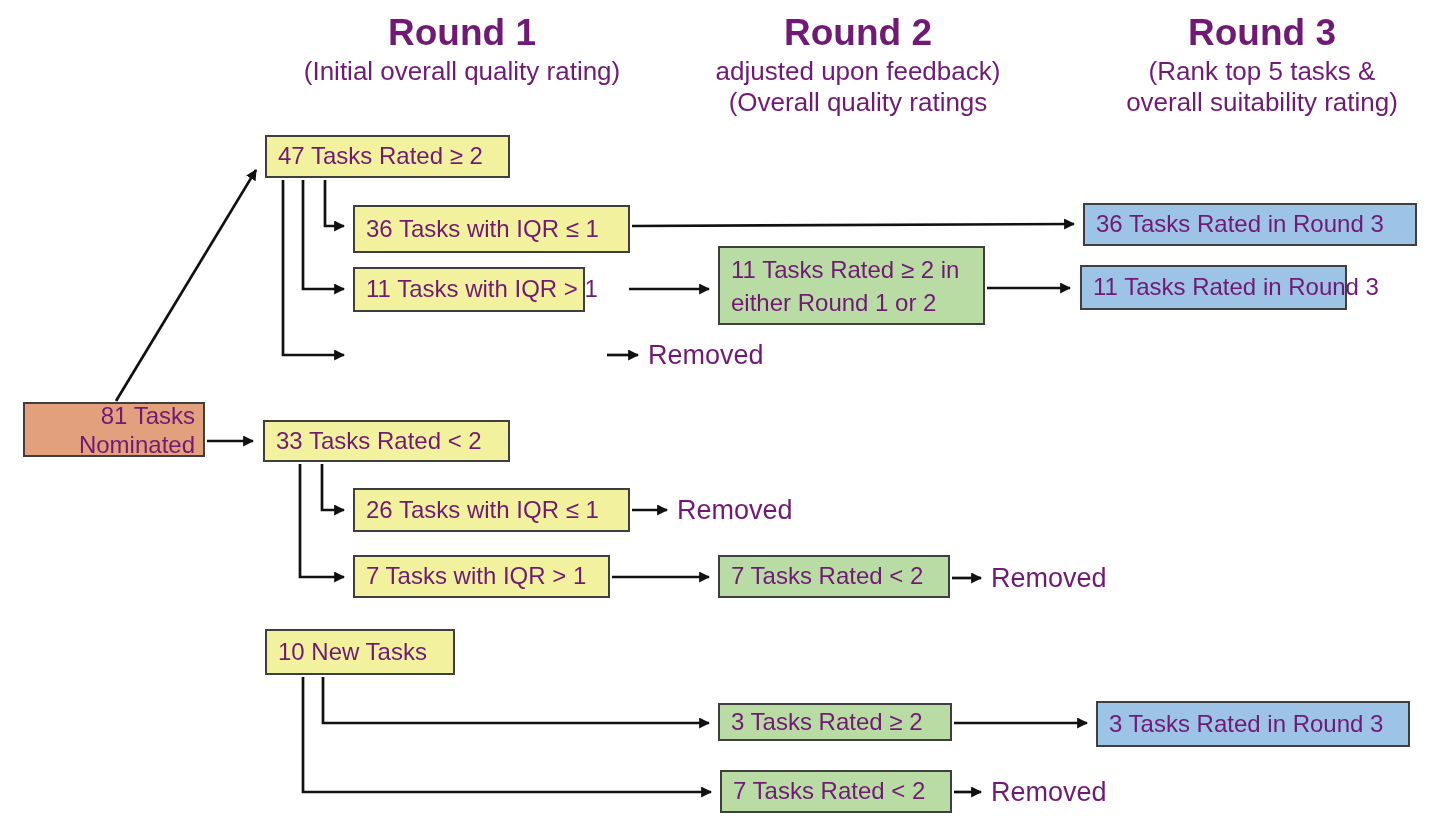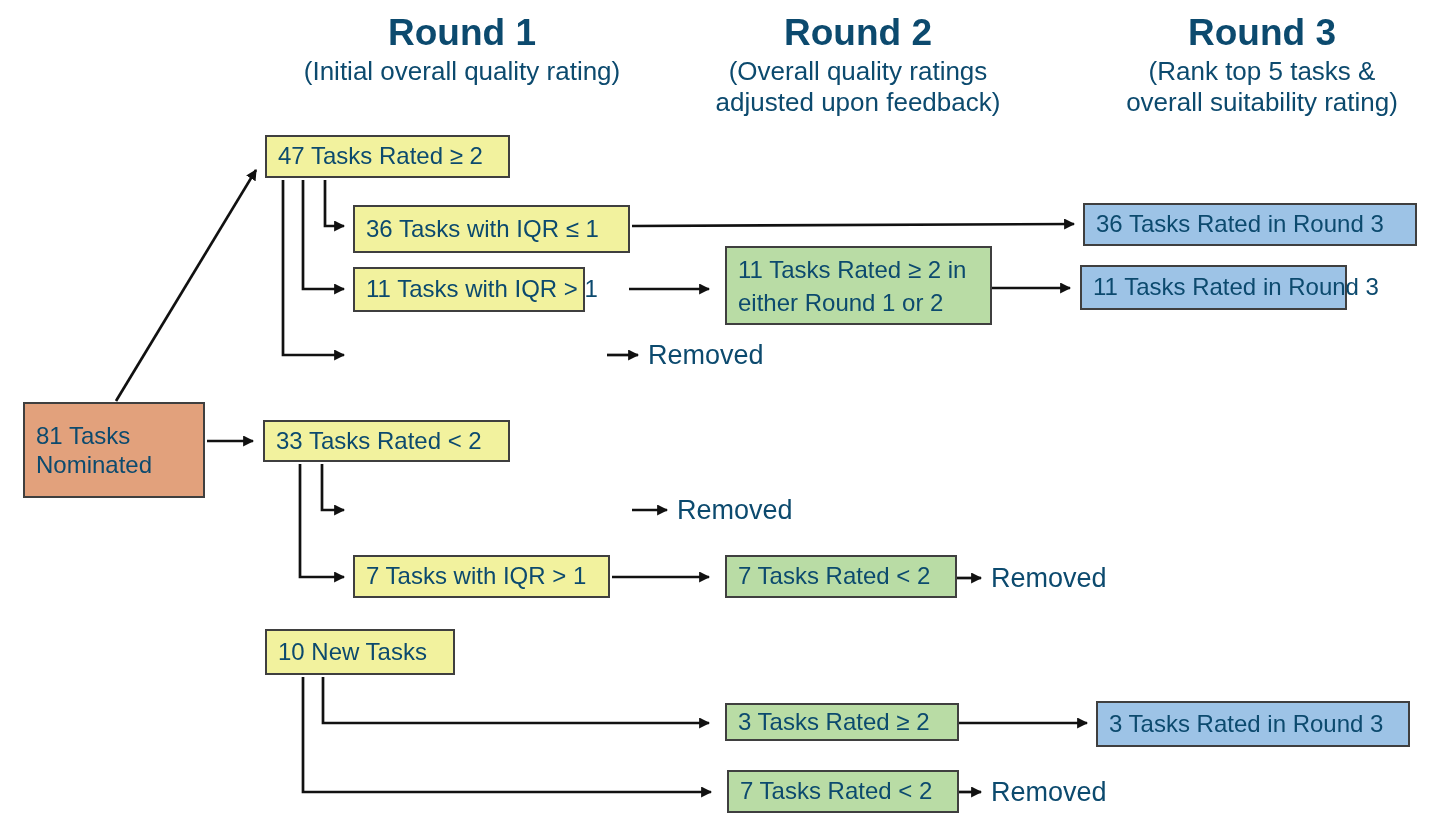--- a/index.html
+++ b/index.html
@@ -1,28 +1,28 @@
 <!DOCTYPE html>
 <html><head>
 <meta charset="utf-8">
 <style>
   html,body{margin:0;padding:0;background:#ffffff;}
   .canvas{
     position:relative;width:1442px;height:836px;background:#ffffff;
-    font-family:"Liberation Sans",sans-serif;color:#0c4a6e;overflow:hidden;
+    font-family:"Liberation Sans",sans-serif;color:#701a75;overflow:hidden;
   }
   svg.wires{position:absolute;left:0;top:0;width:1442px;height:836px;}
   .node{
     position:absolute;box-sizing:border-box;border:2px solid #3F3F3F;
     display:flex;flex-direction:column;justify-content:center;align-items:flex-start;
     padding:0 8px 0 11px;font-size:24px;line-height:1.2;white-space:nowrap;
   }
   .orange{background:#E2A17C;}
   .yellow{background:#F2F29E;}
-  .green{background:#B9DCA5;margin-left:7px;}
+  .green{background:#B9DCA5;}
   .blue{background:#9DC3E6;}
   .node .ln{display:block;}
   .lh29 .ln{line-height:29px;}
   .lh33 .ln{line-height:33px;}
   .col-header{position:absolute;top:10px;text-align:center;}
   .col-title{font-size:37px;font-weight:bold;line-height:46px;}
   .col-sub{font-size:26px;line-height:31px;}
   .removed{position:absolute;font-size:27px;transform:translateY(-50%);white-space:nowrap;}
 </style>
 </head>
@@ -57,38 +57,39 @@
       <polyline points="954,792 981,792" marker-end="url(#ah)"></polyline>
     </g>
   </svg>
 
   <div class="col-header" style="left:262px;width:400px;">
     <div class="col-title">Round 1</div>
     <div class="col-sub">(Initial overall quality rating)</div>
   </div>
   <div class="col-header" style="left:658px;width:400px;">
     <div class="col-title">Round 2</div>
+    <div class="col-sub">adjusted upon feedback)</div>
     <div class="col-sub">(Overall quality ratings</div>
-    <div class="col-sub">adjusted upon feedback)</div>
   </div>
   <div class="col-header" style="left:1062px;width:400px;">
     <div class="col-title">Round 3</div>
     <div class="col-sub">(Rank top 5 tasks &amp;</div>
     <div class="col-sub">overall suitability rating)</div>
   </div>
 
-  <div class="node orange lh29" style="left:23px;top:402px;width:182px;height:96px;">
+  <div class="node orange lh29" style="left:23px;top:402px;width:182px;height:55px;align-items:flex-end;">
     <span class="ln">81 Tasks</span>
     <span class="ln">Nominated</span>
   </div>
 
   <div class="node yellow" style="left:265px;top:135px;width:245px;height:43px;">47 Tasks Rated ≥ 2</div>
   <div class="node yellow" style="left:353px;top:205px;width:277px;height:48px;">36 Tasks with IQR ≤ 1</div>
   <div class="node yellow" style="left:353px;top:267px;width:232px;height:45px;">11 Tasks with IQR &gt; 1</div>
   <div class="node yellow" style="left:263px;top:420px;width:247px;height:42px;">33 Tasks Rated &lt; 2</div>
+  <div class="node yellow" style="left:353px;top:488px;width:277px;height:44px;">26 Tasks with IQR ≤ 1</div>
   <div class="node yellow" style="left:353px;top:555px;width:257px;height:43px;">7 Tasks with IQR &gt; 1</div>
   <div class="node yellow" style="left:265px;top:629px;width:190px;height:46px;">10 New Tasks</div>
 
   <div class="node green lh33" style="left:718px;top:246px;width:267px;height:79px;">
     <span class="ln">11 Tasks Rated ≥ 2 in</span>
     <span class="ln">either Round 1 or 2</span>
   </div>
   <div class="node green" style="left:718px;top:555px;width:232px;height:43px;">7 Tasks Rated &lt; 2</div>
   <div class="node green" style="left:718px;top:703px;width:234px;height:38px;">3 Tasks Rated ≥ 2</div>
   <div class="node green" style="left:720px;top:770px;width:232px;height:43px;">7 Tasks Rated &lt; 2</div>

